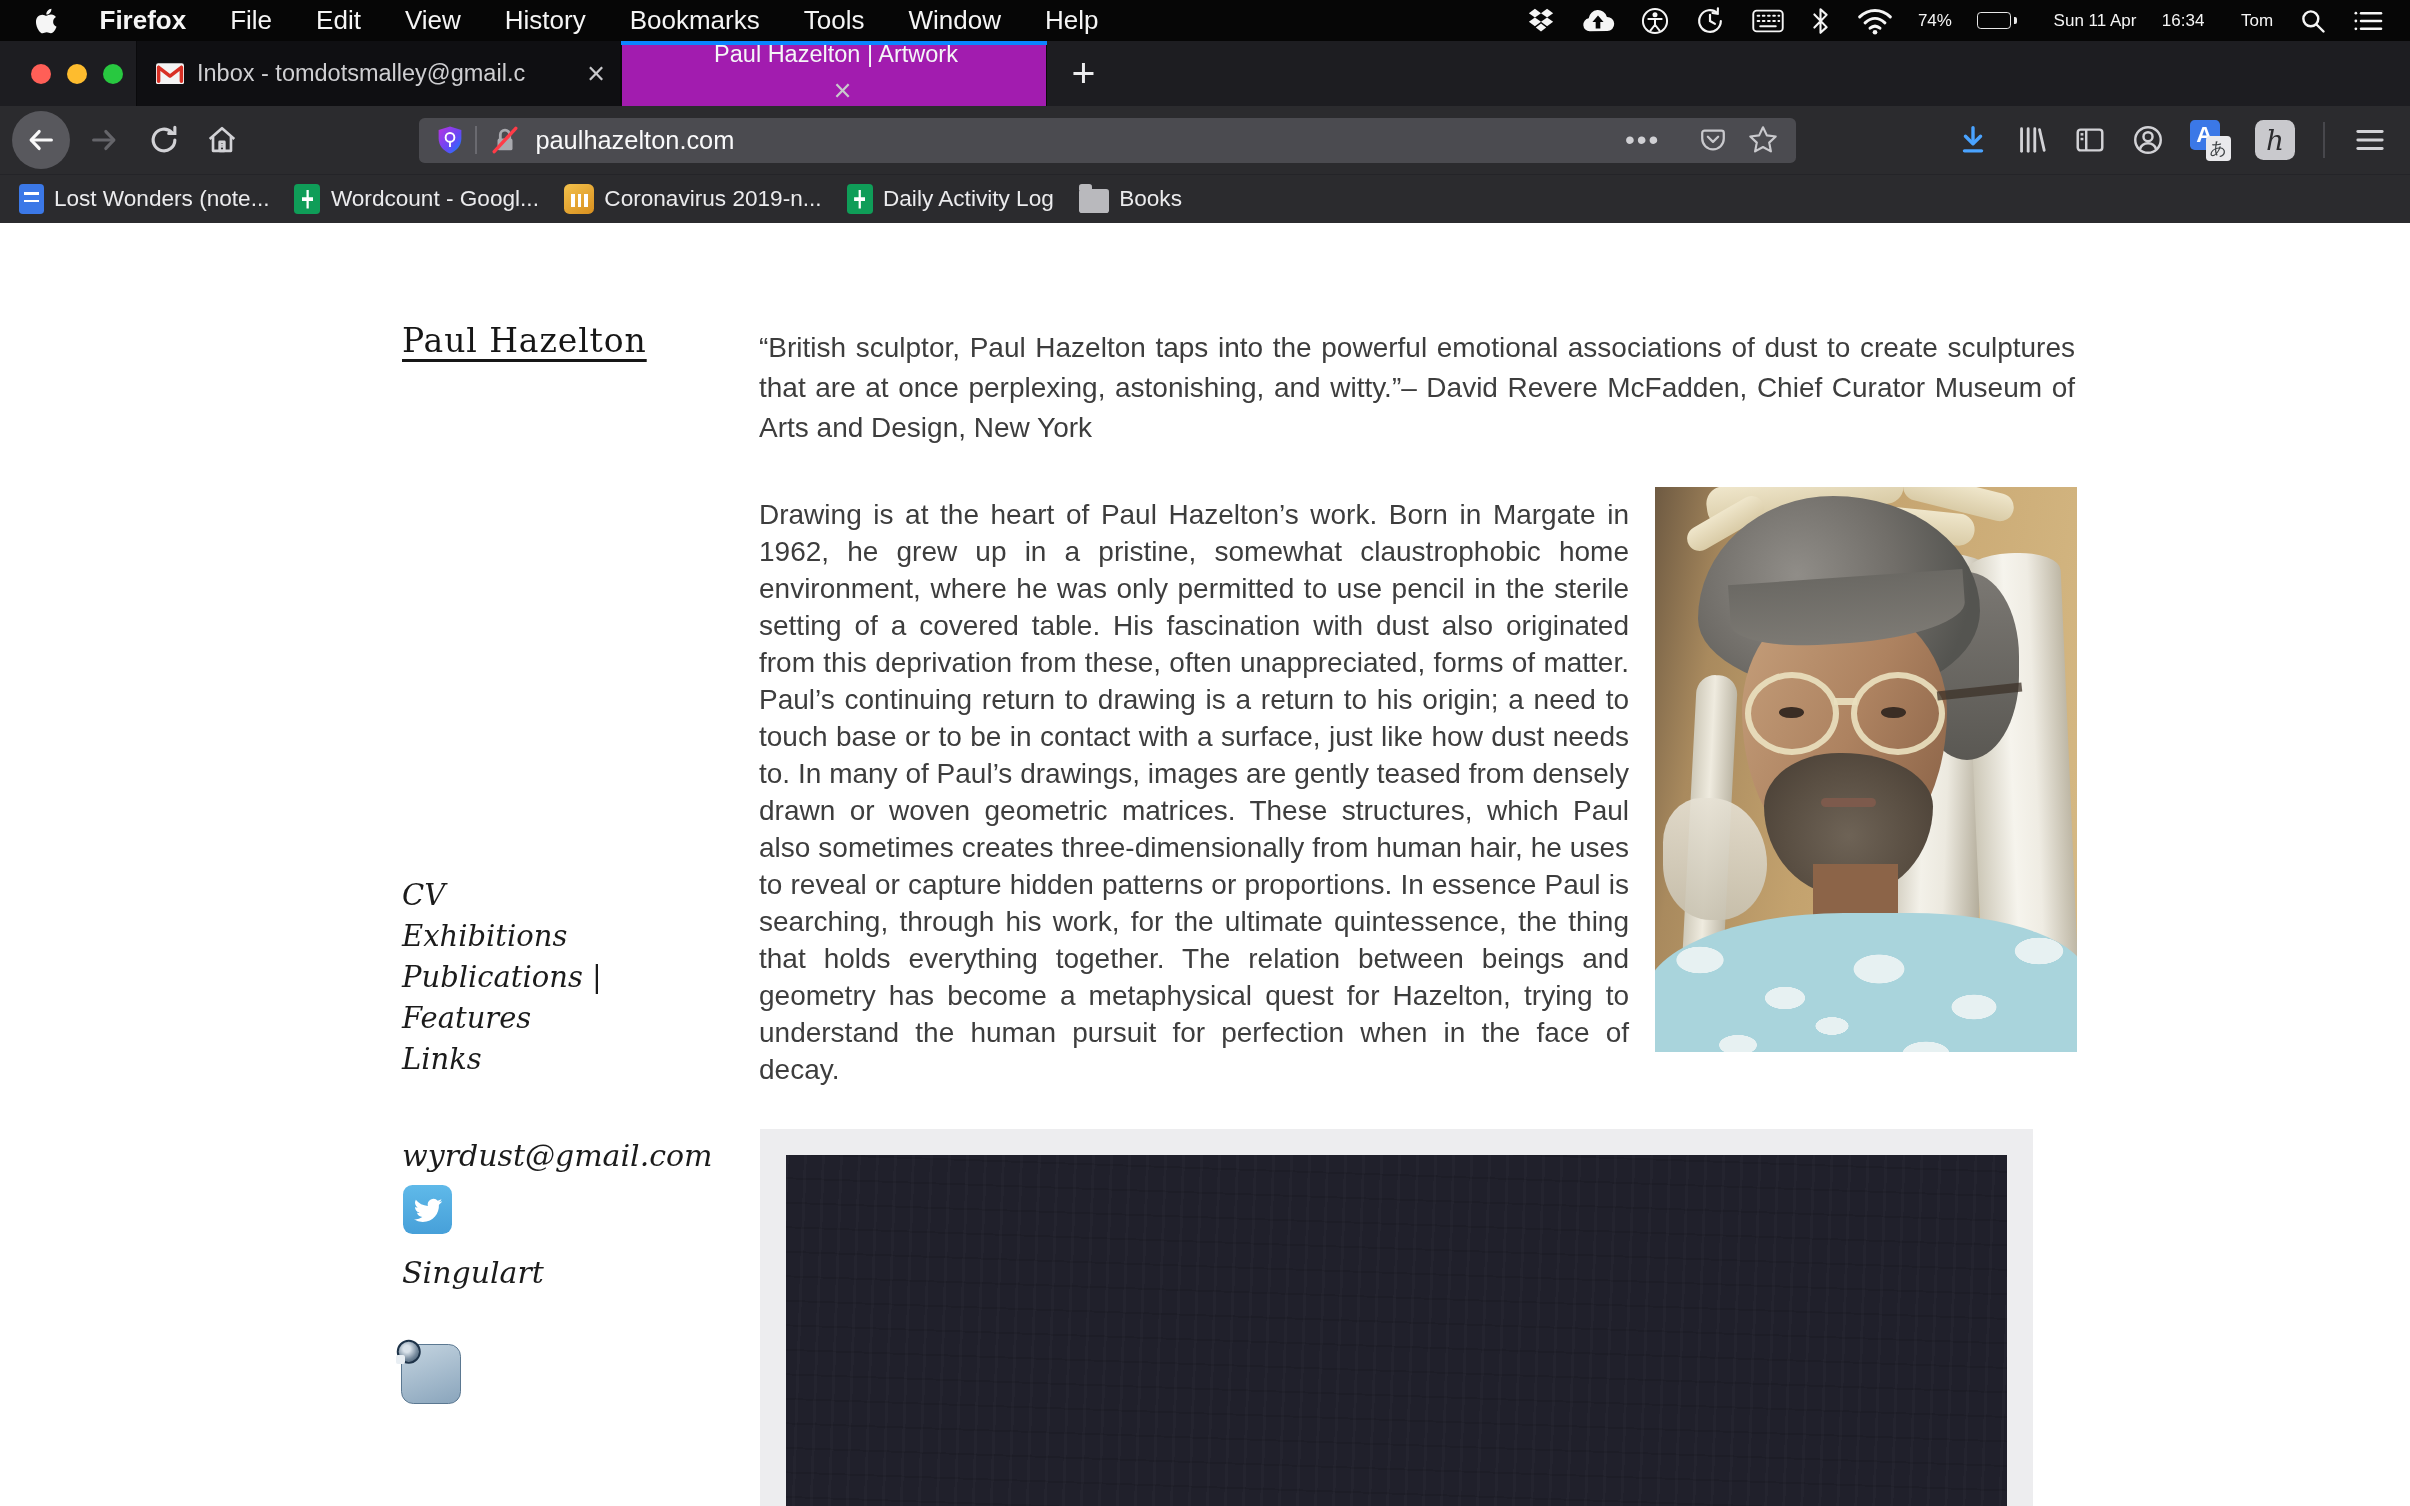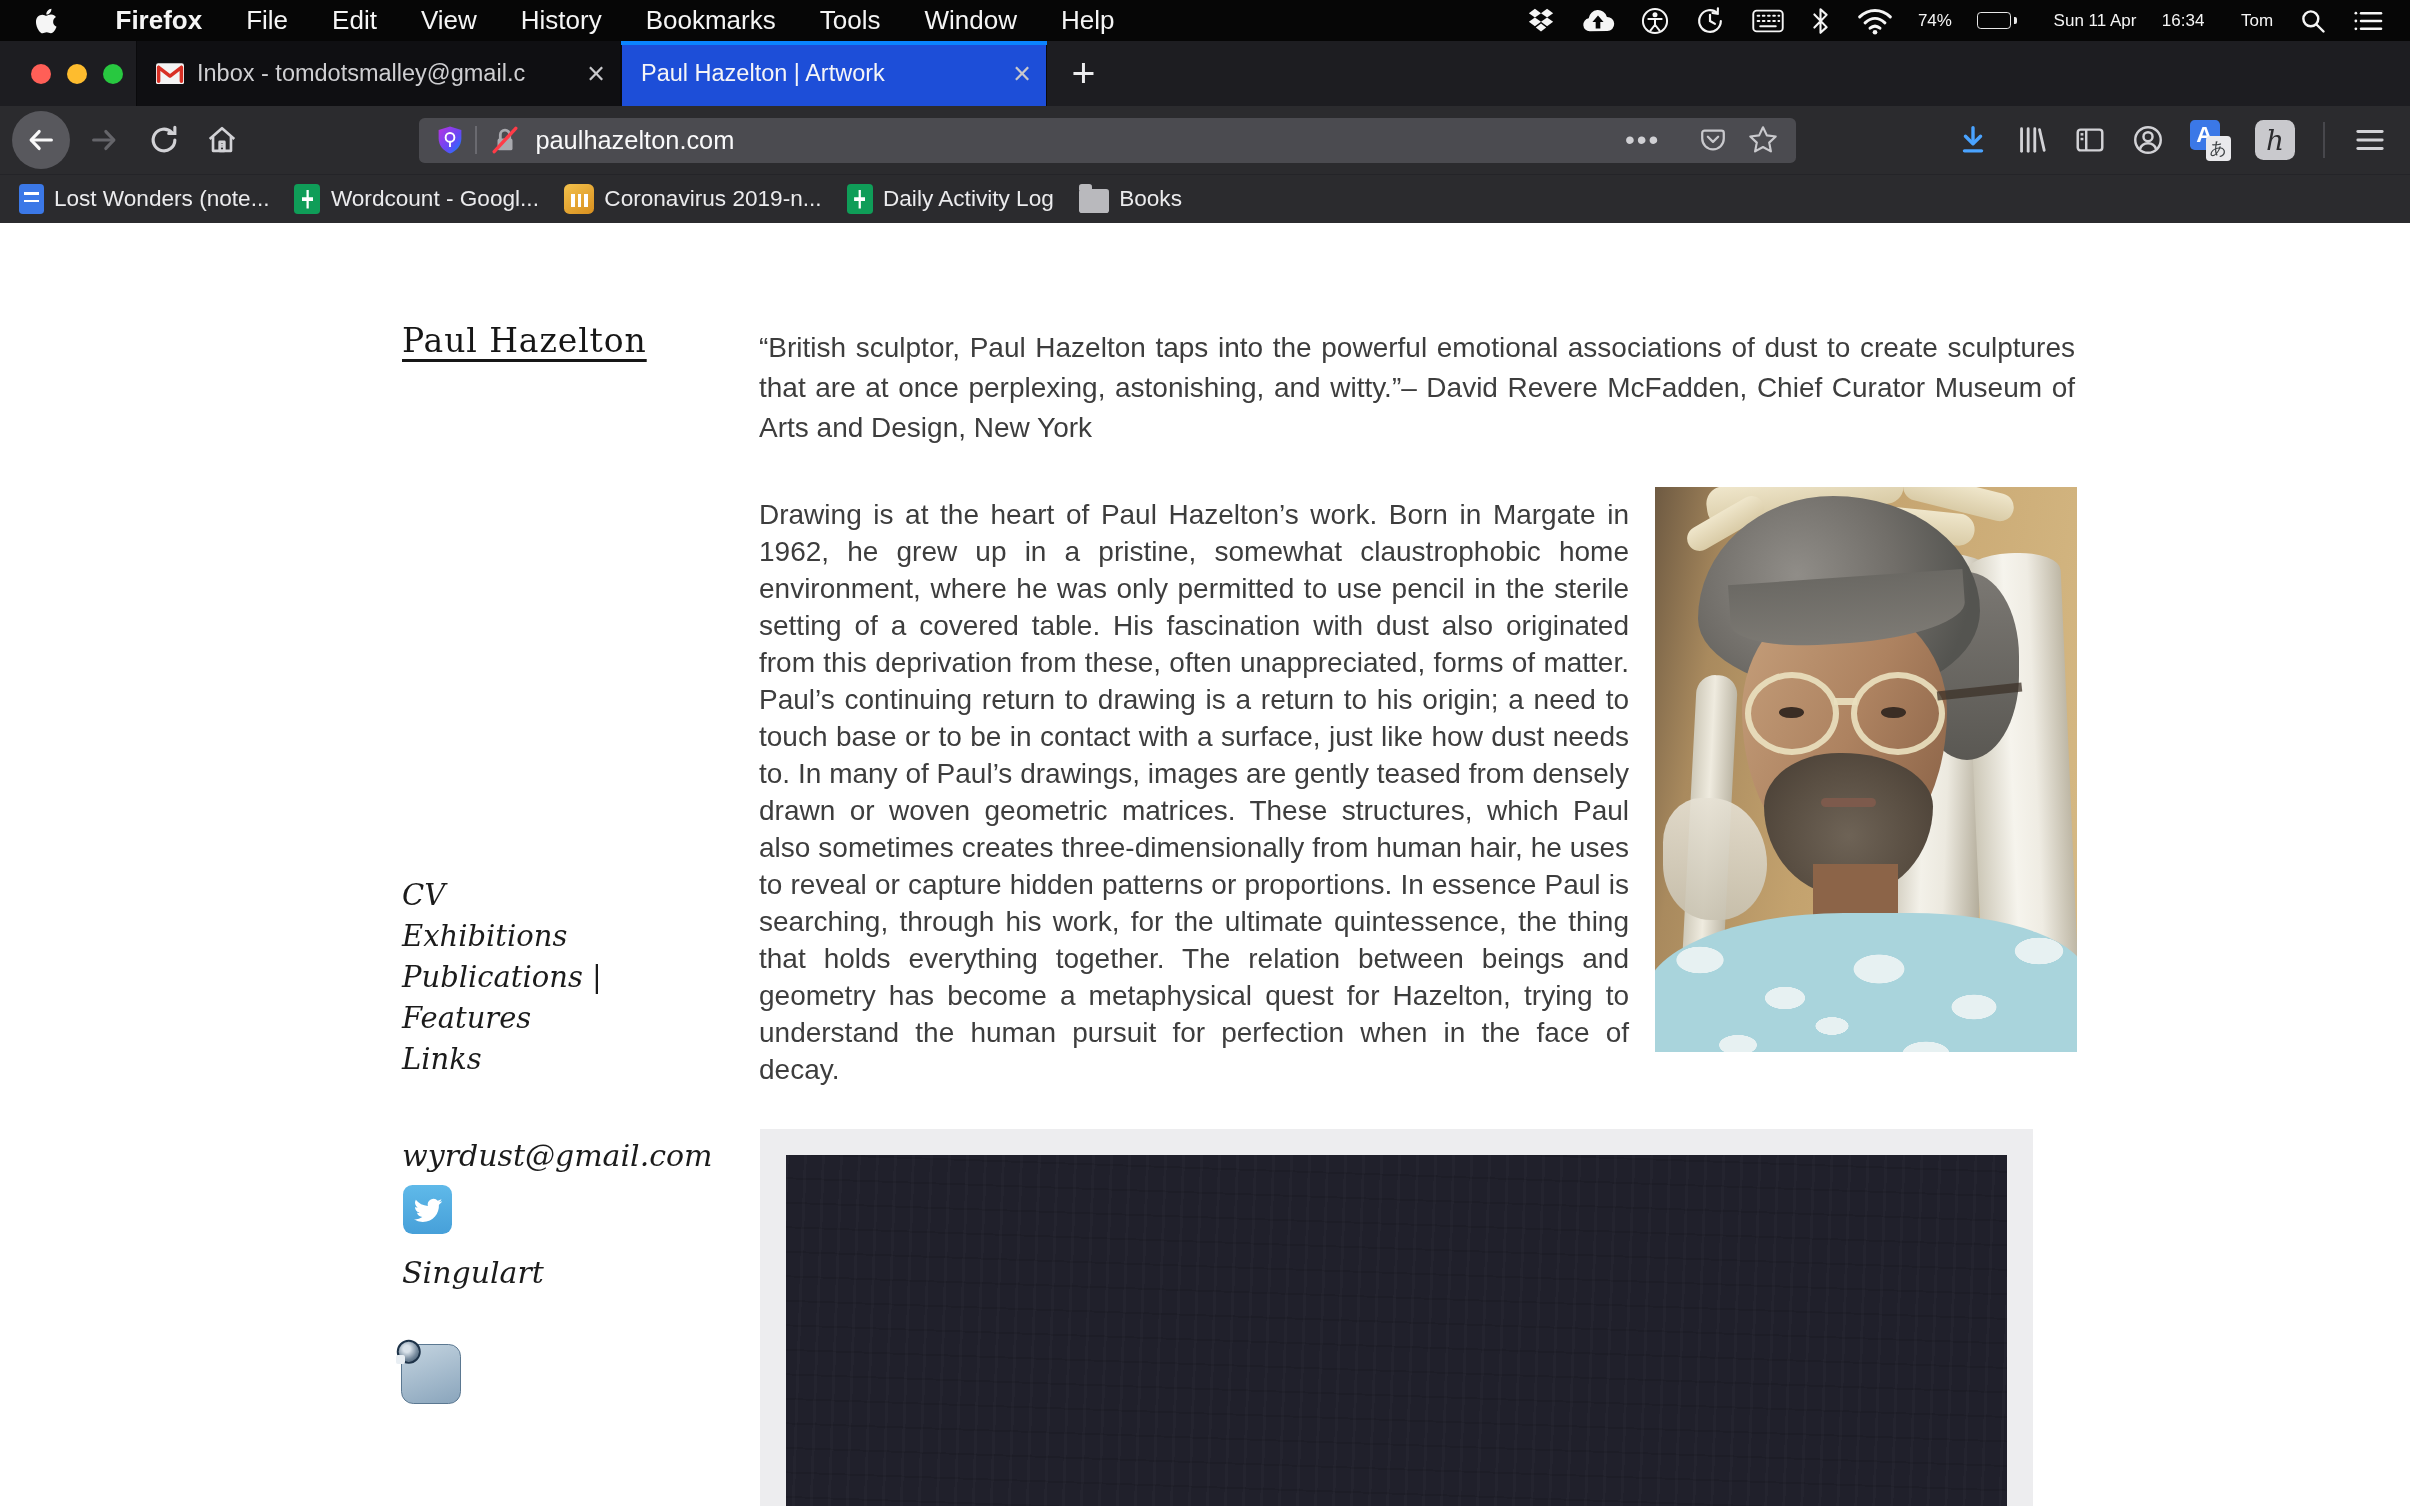--- a/index.html
+++ b/index.html
@@ -4,41 +4,41 @@
 <style>
   * { margin:0; padding:0; box-sizing:border-box; }
   html,body { width:2411px; height:1507px; overflow:hidden; background:#fff;
               font-family:"Liberation Sans", sans-serif; }
   .screen { position:absolute; inset:0; }
 
   
   .menubar { position:absolute; top:0; left:0; right:0; height:41px; background:#060606;
              display:flex; align-items:center; color:#f5f5f5; font-size:26px; padding:0 26px 0 34px; }
   .apple { display:flex; align-items:center; margin-right:41px; }
-  .menu-items { display:flex; gap:44px;margin-left:16px; }
+  .menu-items { display:flex; gap:44px; }
   .menu-items span { white-space:nowrap; }
   .mi-bold { font-weight:bold; }
   .m-right { margin-left:auto; display:flex; align-items:center; gap:25.4px; }
   .m-right svg { display:block; }
   .m-txt { font-size:17px; }
   .m-gap { margin-left:11.3px; }
   .battery { display:flex; align-items:center; gap:2.8px; }
   .batt-body { width:34px; height:17px; border:1.9px solid #e8e8e8; border-radius:3.8px; padding:1.9px; }
   .batt-fill { height:100%; width:74%; background:#fff; border-radius:0.9px; }
   .batt-nub { width:2.8px; height:7.5px; background:#e8e8e8; border-radius:0 1.9px 1.9px 0; }
 
   
   .tabbar { position:absolute; top:41px; left:0; right:0; height:65px; background:#1d1d21; display:flex; }
   .lights { width:136px; display:flex; align-items:center; gap:16px; padding-left:31px; flex:none; }
   .light { width:20px; height:20px; border-radius:50%; }
   .l-red{ background:#ff5f57; } .l-yellow{ background:#febc2e; } .l-green{ background:#28c840; }
   .tab { display:flex; align-items:center; padding:0 15px 0 19px; font-size:23.5px; color:#cfcfd2;
          border-left:0.9px solid #0a0a0c; border-right:0.9px solid #0a0a0c; position:relative; }
   .tab-inactive { width:485px; background:#0f0f12; }
-  .tab-active { width:426px; background:#1d4ed8; color:#f5f5f7; }
+  .tab-active { width:426px; background:#a21caf; color:#f5f5f7;flex-direction:column; }
   .tab-active::before { content:""; position:absolute; top:0; left:-0.9px; right:-0.9px; height:3.8px; background:#0a84ff; }
   .tab-fav { margin-right:13px; flex:none; display:flex; }
   .tab-title { flex:1; overflow:hidden; white-space:nowrap; }
   .tab-close { margin-left:13px; font-size:31px; line-height:1; color:#c9c9cc; flex:none; }
   .newtab { width:73px; display:flex; align-items:center; justify-content:center;
             color:#ececee; font-size:41px; font-weight:300; }
 
   
   .navbar { position:absolute; top:106px; left:0; right:0; height:68px; background:#2b2b2e;
             display:flex; align-items:center; padding:0 24.5px 0 12.2px; }

